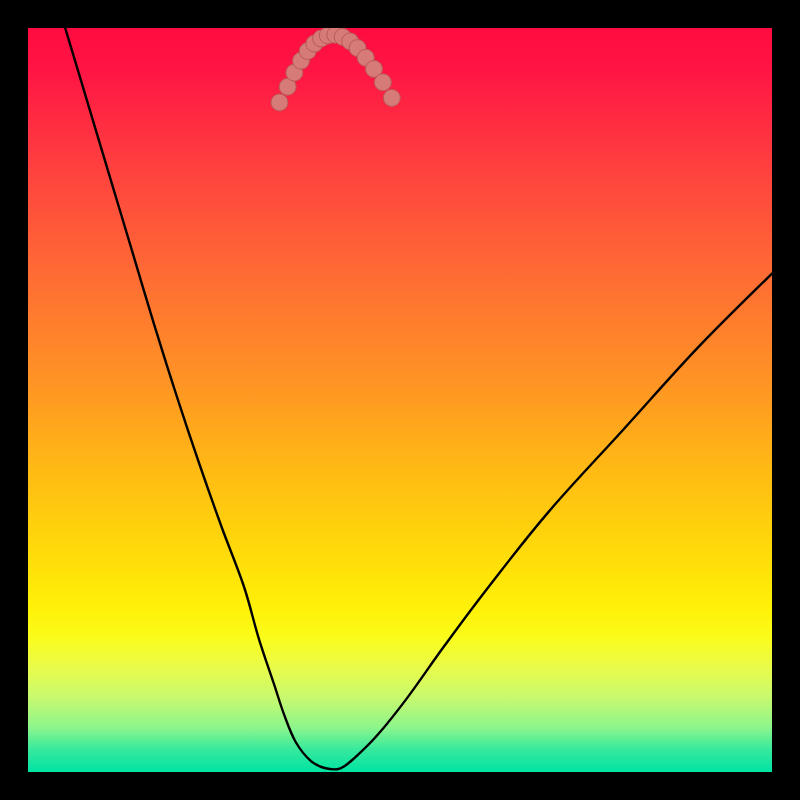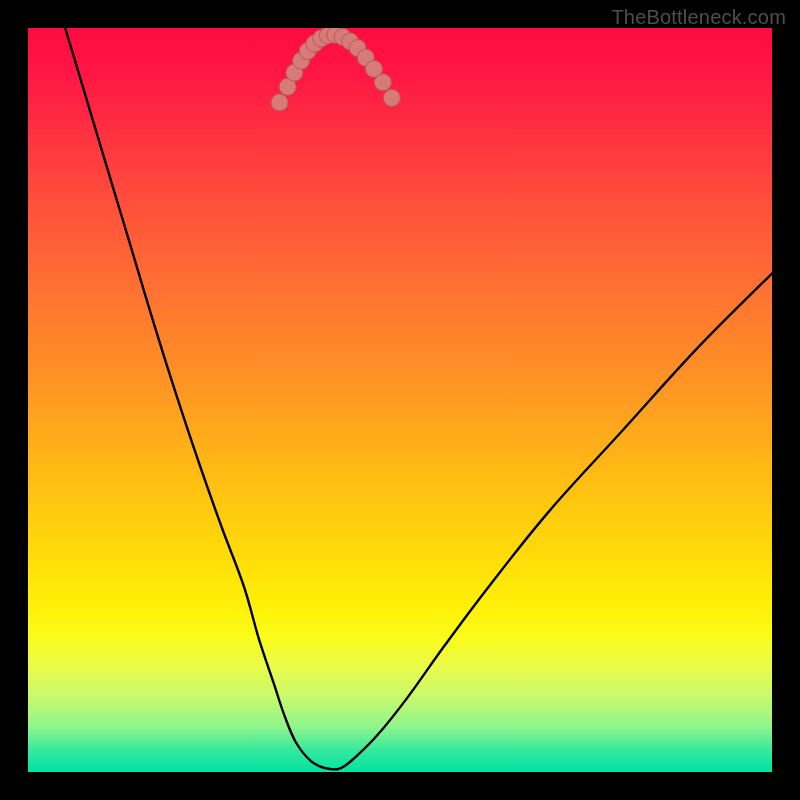--- a/index.html
+++ b/index.html
@@ -60,21 +60,20 @@
     inset: 0;
     width: 100%;
     height: 100%;
   }
 </style>
 </head>
 <body>
 
 <div class="frame">
 
-  <div class="watermark">TheBottleneck.com</div>
 
   <div class="plot-area">
     <div class="gradient"></div>
 
     <svg class="curve-svg" viewBox="0 0 744 744" preserveAspectRatio="none">
       <path id="curve-path" fill="none" stroke-width="2.4" stroke-linejoin="round" stroke-linecap="round" d="M 37.20 0.00 C 41.22 13.39, 51.48 47.62, 59.52 74.40 C 67.56 101.18, 73.80 122.02, 81.84 148.80 C 89.88 175.58, 96.12 196.42, 104.16 223.20 C 112.20 249.98, 118.44 271.49, 126.48 297.60 C 134.52 323.71, 140.76 343.50, 148.80 368.28 C 156.84 393.06, 163.08 411.80, 171.12 435.24 C 179.16 458.68, 185.40 476.38, 193.44 498.48 C 201.48 520.58, 209.06 537.91, 215.76 558.00 C 222.46 578.09, 225.28 592.67, 230.64 610.08 C 236.00 627.49, 240.83 640.66, 245.52 654.72 C 250.21 668.78, 252.66 677.49, 256.68 688.20 C 260.70 698.91, 263.15 706.20, 267.84 714.24 C 272.53 722.28, 277.36 728.15, 282.72 732.84 C 288.08 737.53, 292.24 738.94, 297.60 740.28 C 302.96 741.62, 307.12 742.29, 312.48 740.28 C 317.84 738.27, 320.66 735.15, 327.36 729.12 C 334.06 723.09, 340.31 717.51, 349.68 706.80 C 359.05 696.09, 367.39 685.67, 379.44 669.60 C 391.49 653.53, 401.91 637.61, 416.64 617.52 C 431.37 597.43, 442.53 582.11, 461.28 558.00 C 480.03 533.89, 496.69 511.72, 520.80 483.60 C 544.91 455.48, 568.42 431.22, 595.20 401.76 C 621.98 372.30, 642.82 348.04, 669.60 319.92 C 696.38 291.80, 730.61 258.91, 744.00 245.52" stroke="#000000"></path>
       <g id="markers-group">
           <circle cx="251.47" cy="74.40" r="8.5" fill="#d77b78" stroke="#b85a58" stroke-width="1"></circle>
           <circle cx="259.66" cy="58.78" r="8.5" fill="#d77b78" stroke="#b85a58" stroke-width="1"></circle>
           <circle cx="266.35" cy="44.64" r="8.5" fill="#d77b78" stroke="#b85a58" stroke-width="1"></circle>

